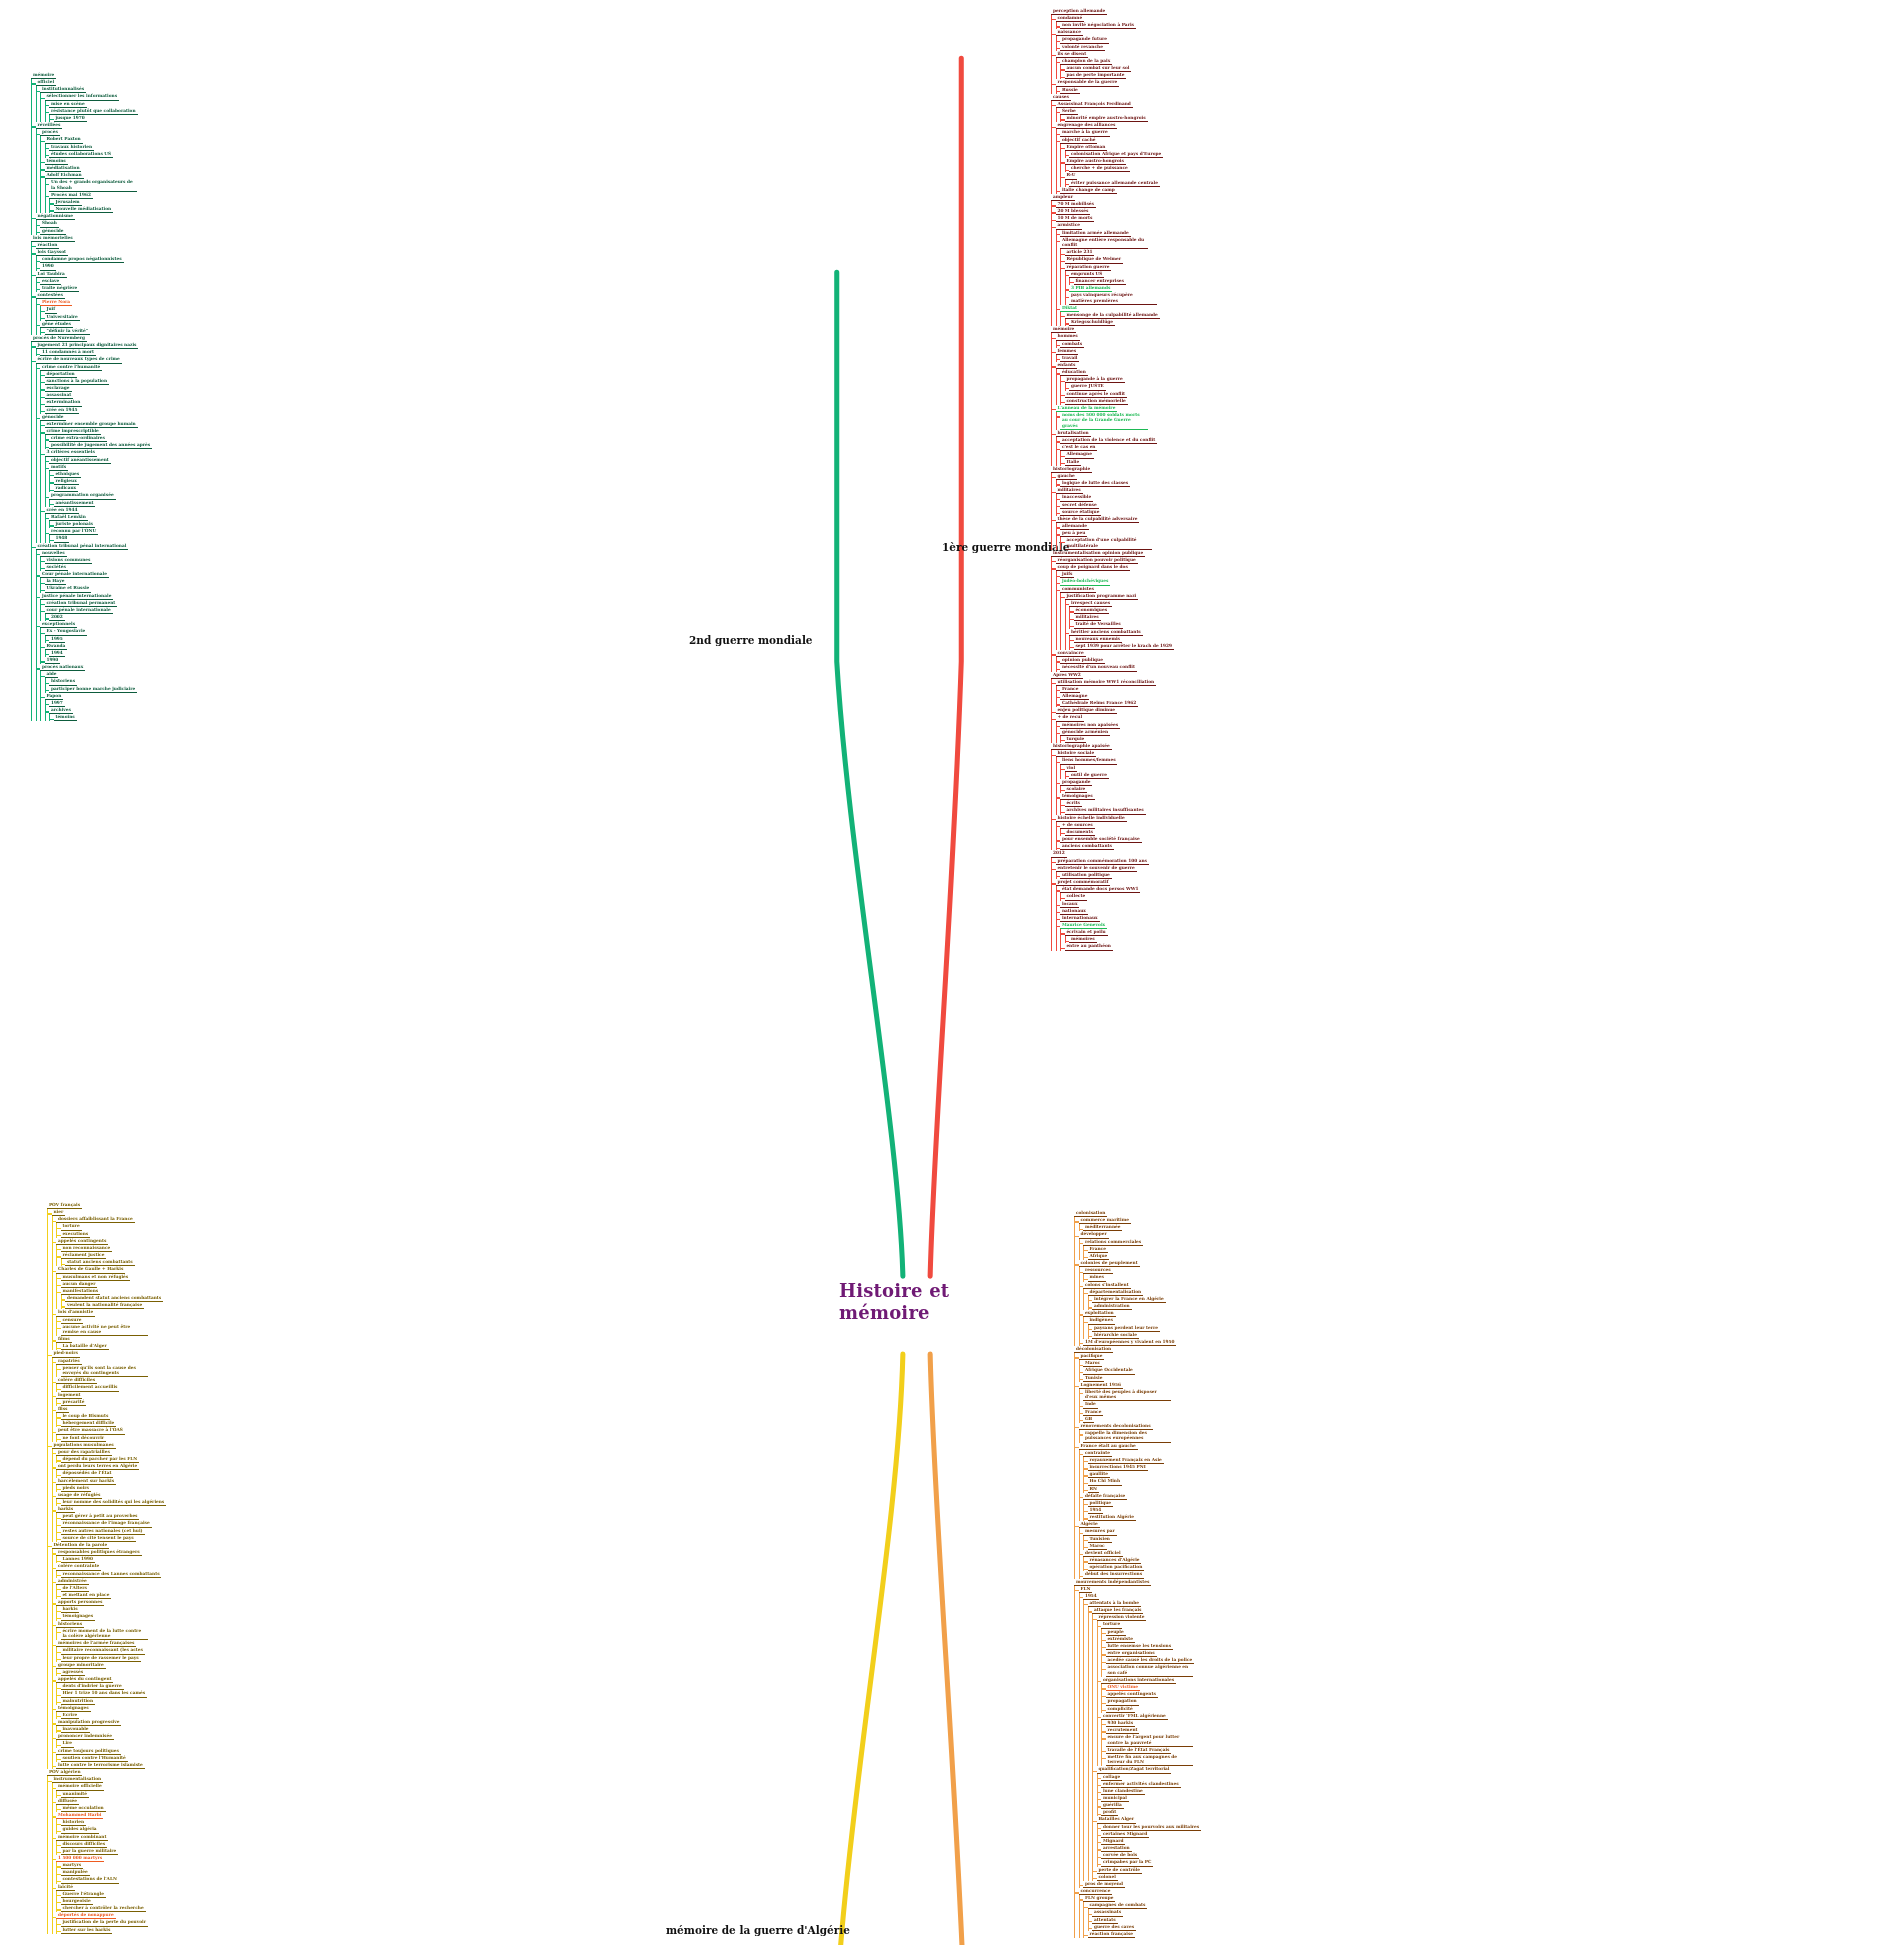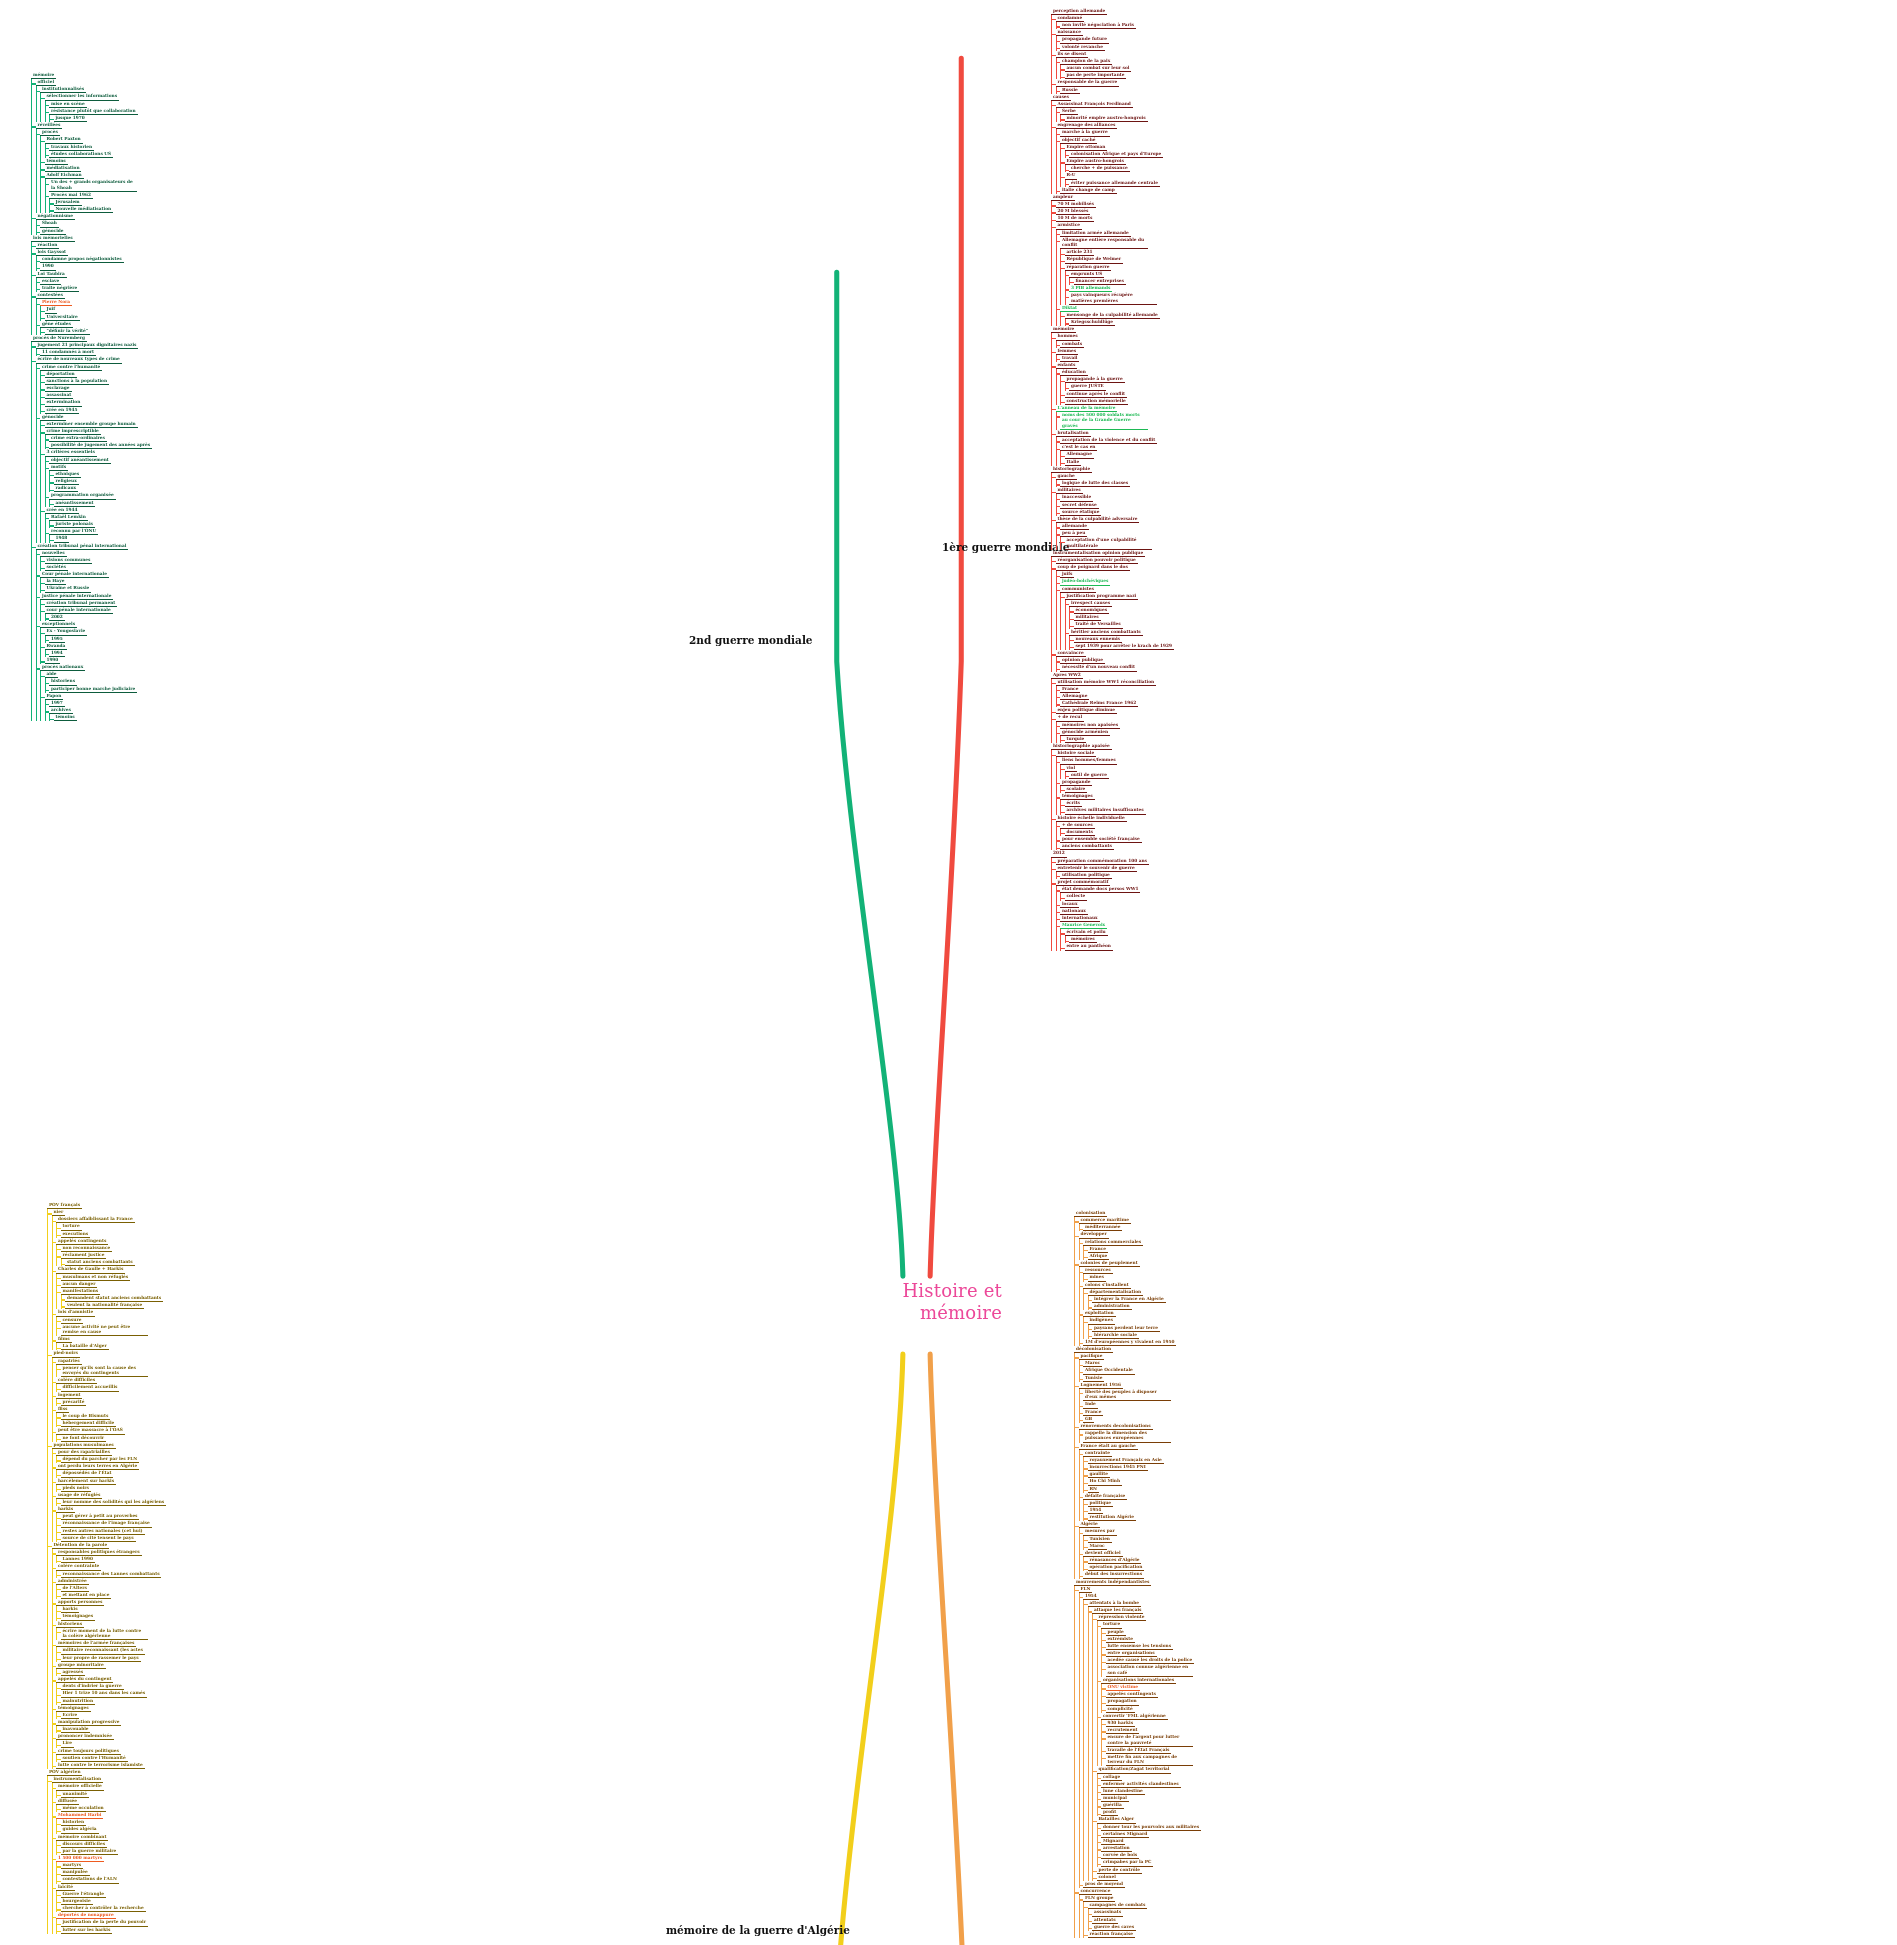--- a/index.html
+++ b/index.html
@@ -3,22 +3,22 @@
 <meta charset="utf-8">
 <title>Histoire et mémoire — mind map</title>
 <style>
   html,body{margin:0;padding:0;background:#fff;}
   body{font-family:"DejaVu Serif","Liberation Serif",serif;}
   #canvas{position:relative;width:1898px;height:2881px;background:#ffffff;overflow:hidden;}
 
   
   #root-topic{
     position:absolute;left:839px;top:1280px;width:163px;
-    text-align:right;font-weight:normal;font-size:18px;line-height:1.22;
-    color:#ec4899;letter-spacing:0.2px;
+    text-align:left;font-weight:bold;font-size:18px;line-height:1.22;
+    color:#701a75;letter-spacing:0.2px;
   }
 
   
   .main-label{
     position:absolute;font-weight:bold;font-size:10.5px;color:#111;
     white-space:nowrap;
   }
 
   
   .tree{position:absolute;}

